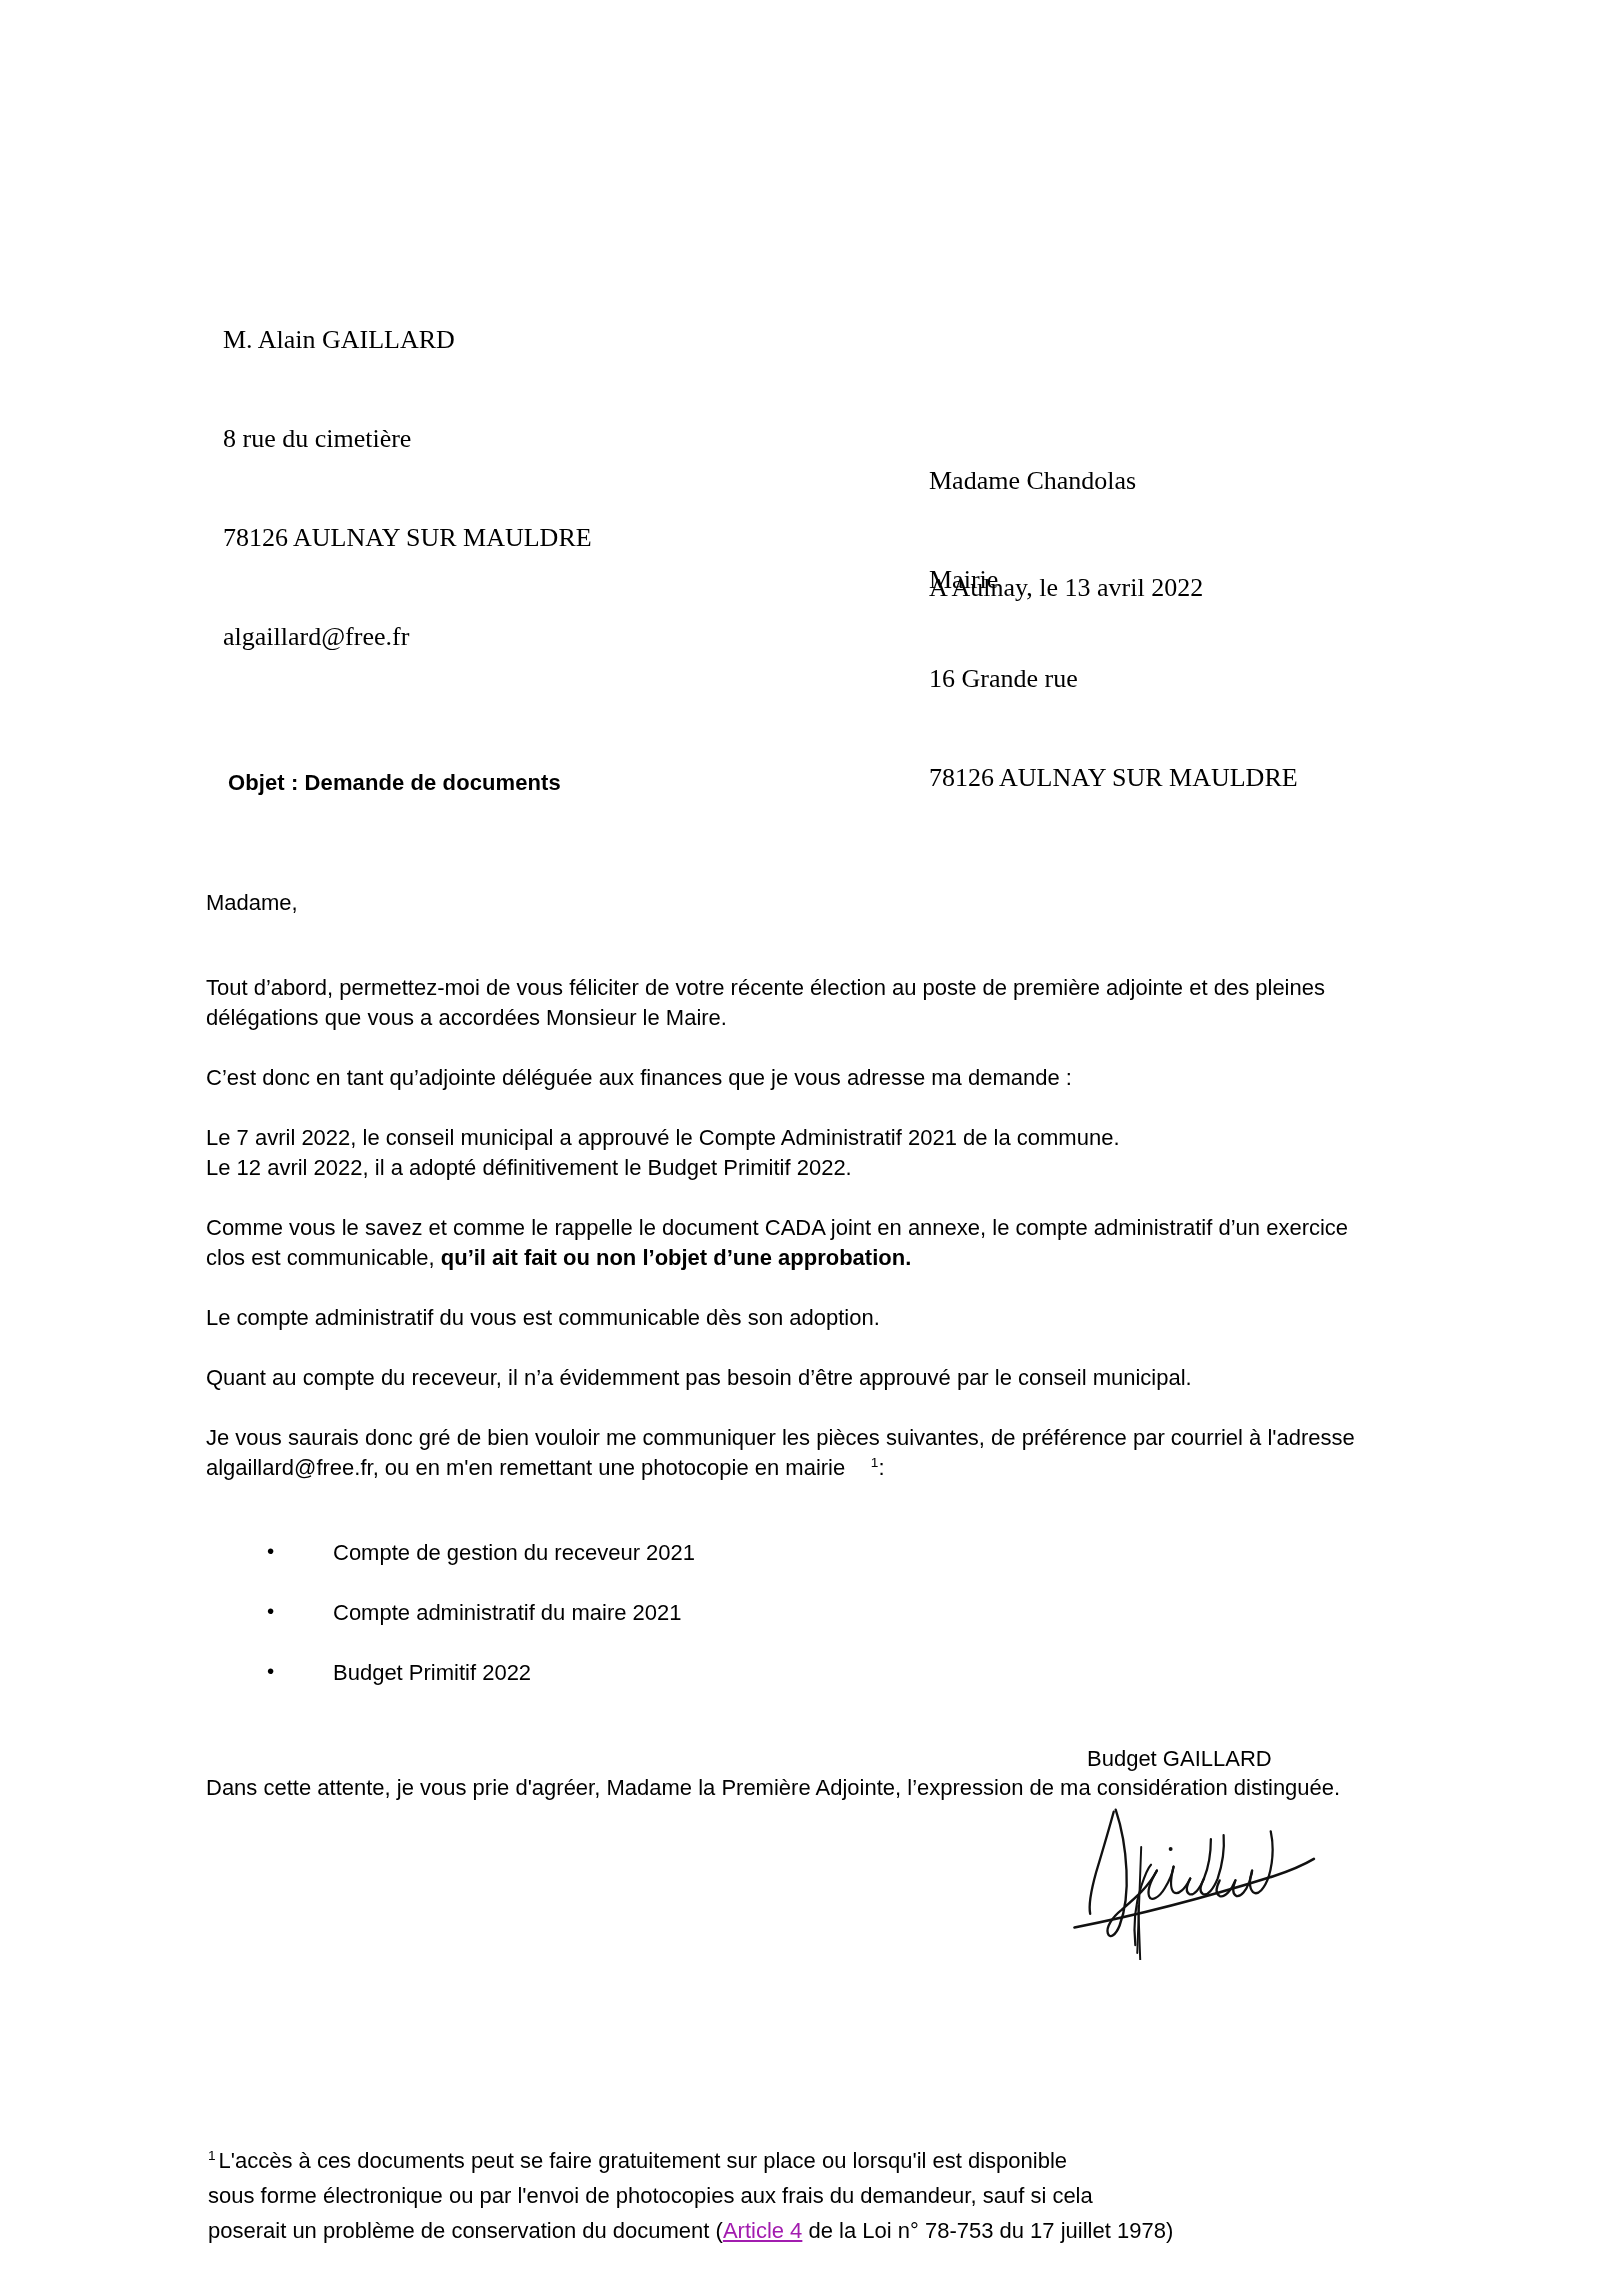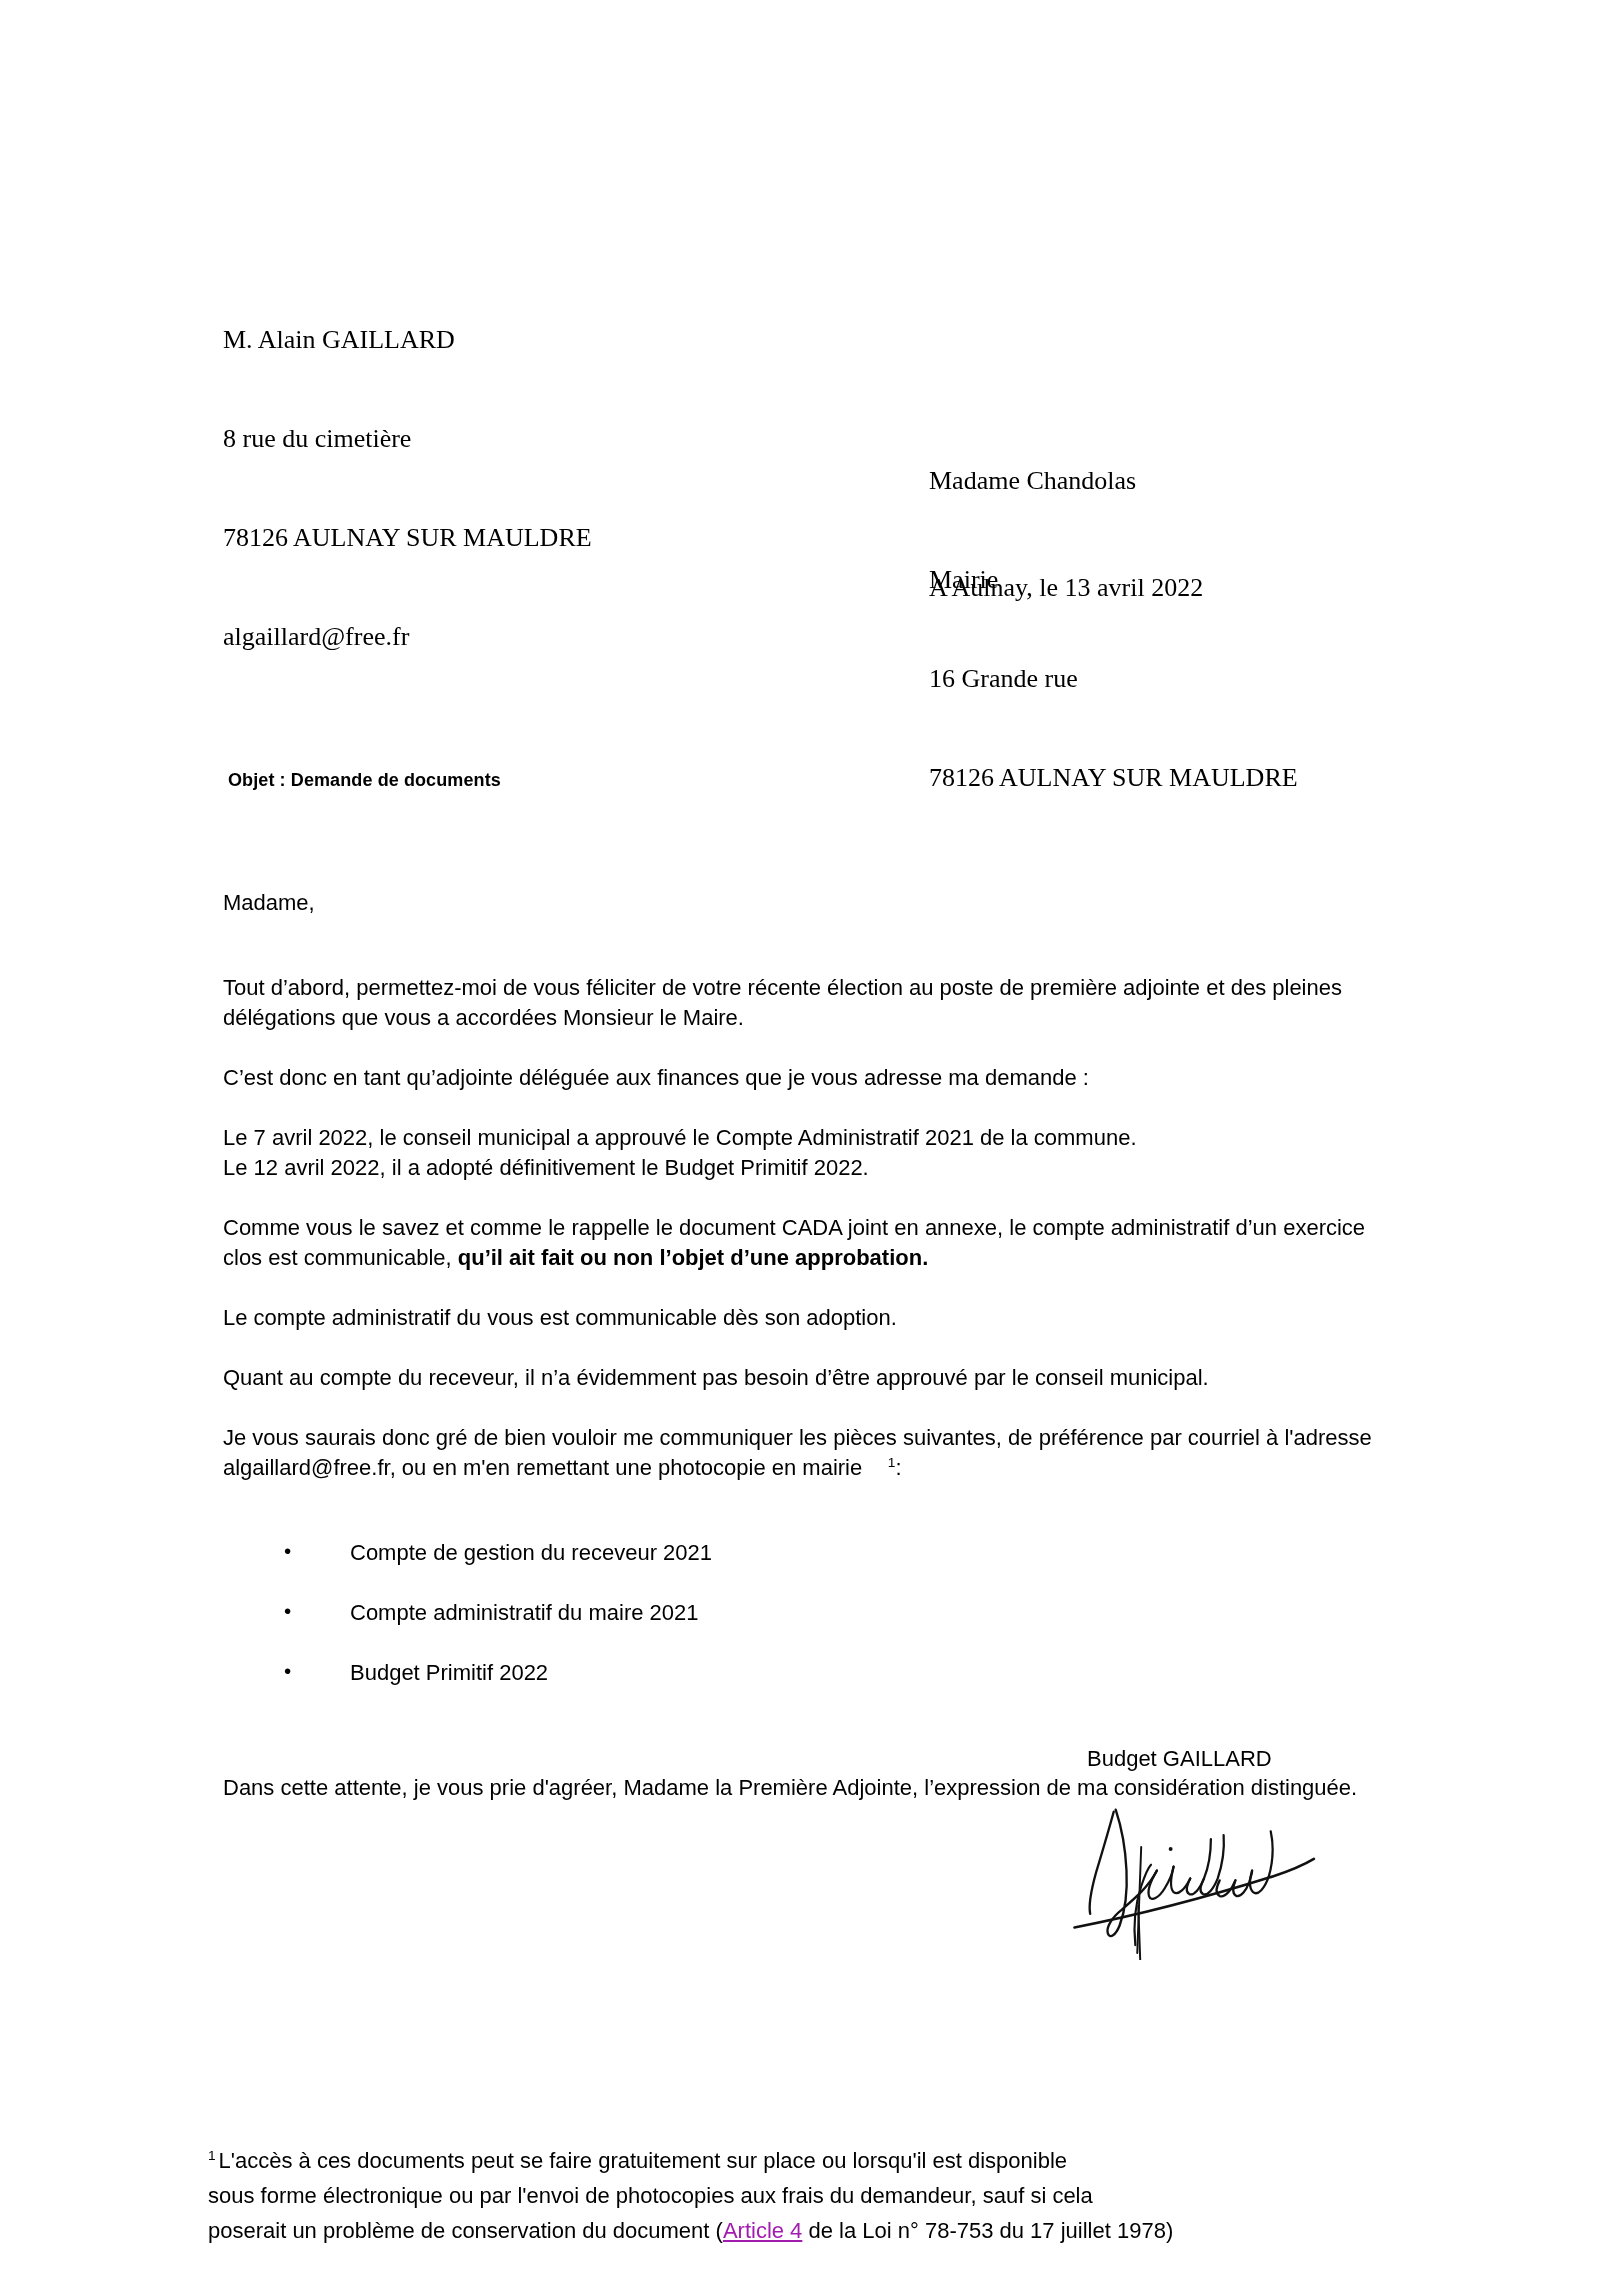--- a/index.html
+++ b/index.html
@@ -35,28 +35,28 @@
   #date-line { left: 929px; top: 571px; font-family: "Liberation Serif", serif;
                font-size: 26px; line-height: 33px; position: absolute; }
 
   
   #subject-line {
     position: absolute;
     left: 228px;
     top: 770px;
     font-family: "Liberation Sans", sans-serif;
     font-weight: bold;
-    font-size: 18px;
+    font-size: 22px;
     letter-spacing: 0.1px;
   }
 
   
   .body-area {
     position: absolute;
-    left: 223px;
+    left: 206px;
     top: 888px;
     width: 1166px;
     font-family: "Liberation Sans", sans-serif;
     font-size: 22px;
     line-height: 30px;
     color: #000000;
   }
   .body-area p {
     margin: 0;
     padding: 0;

